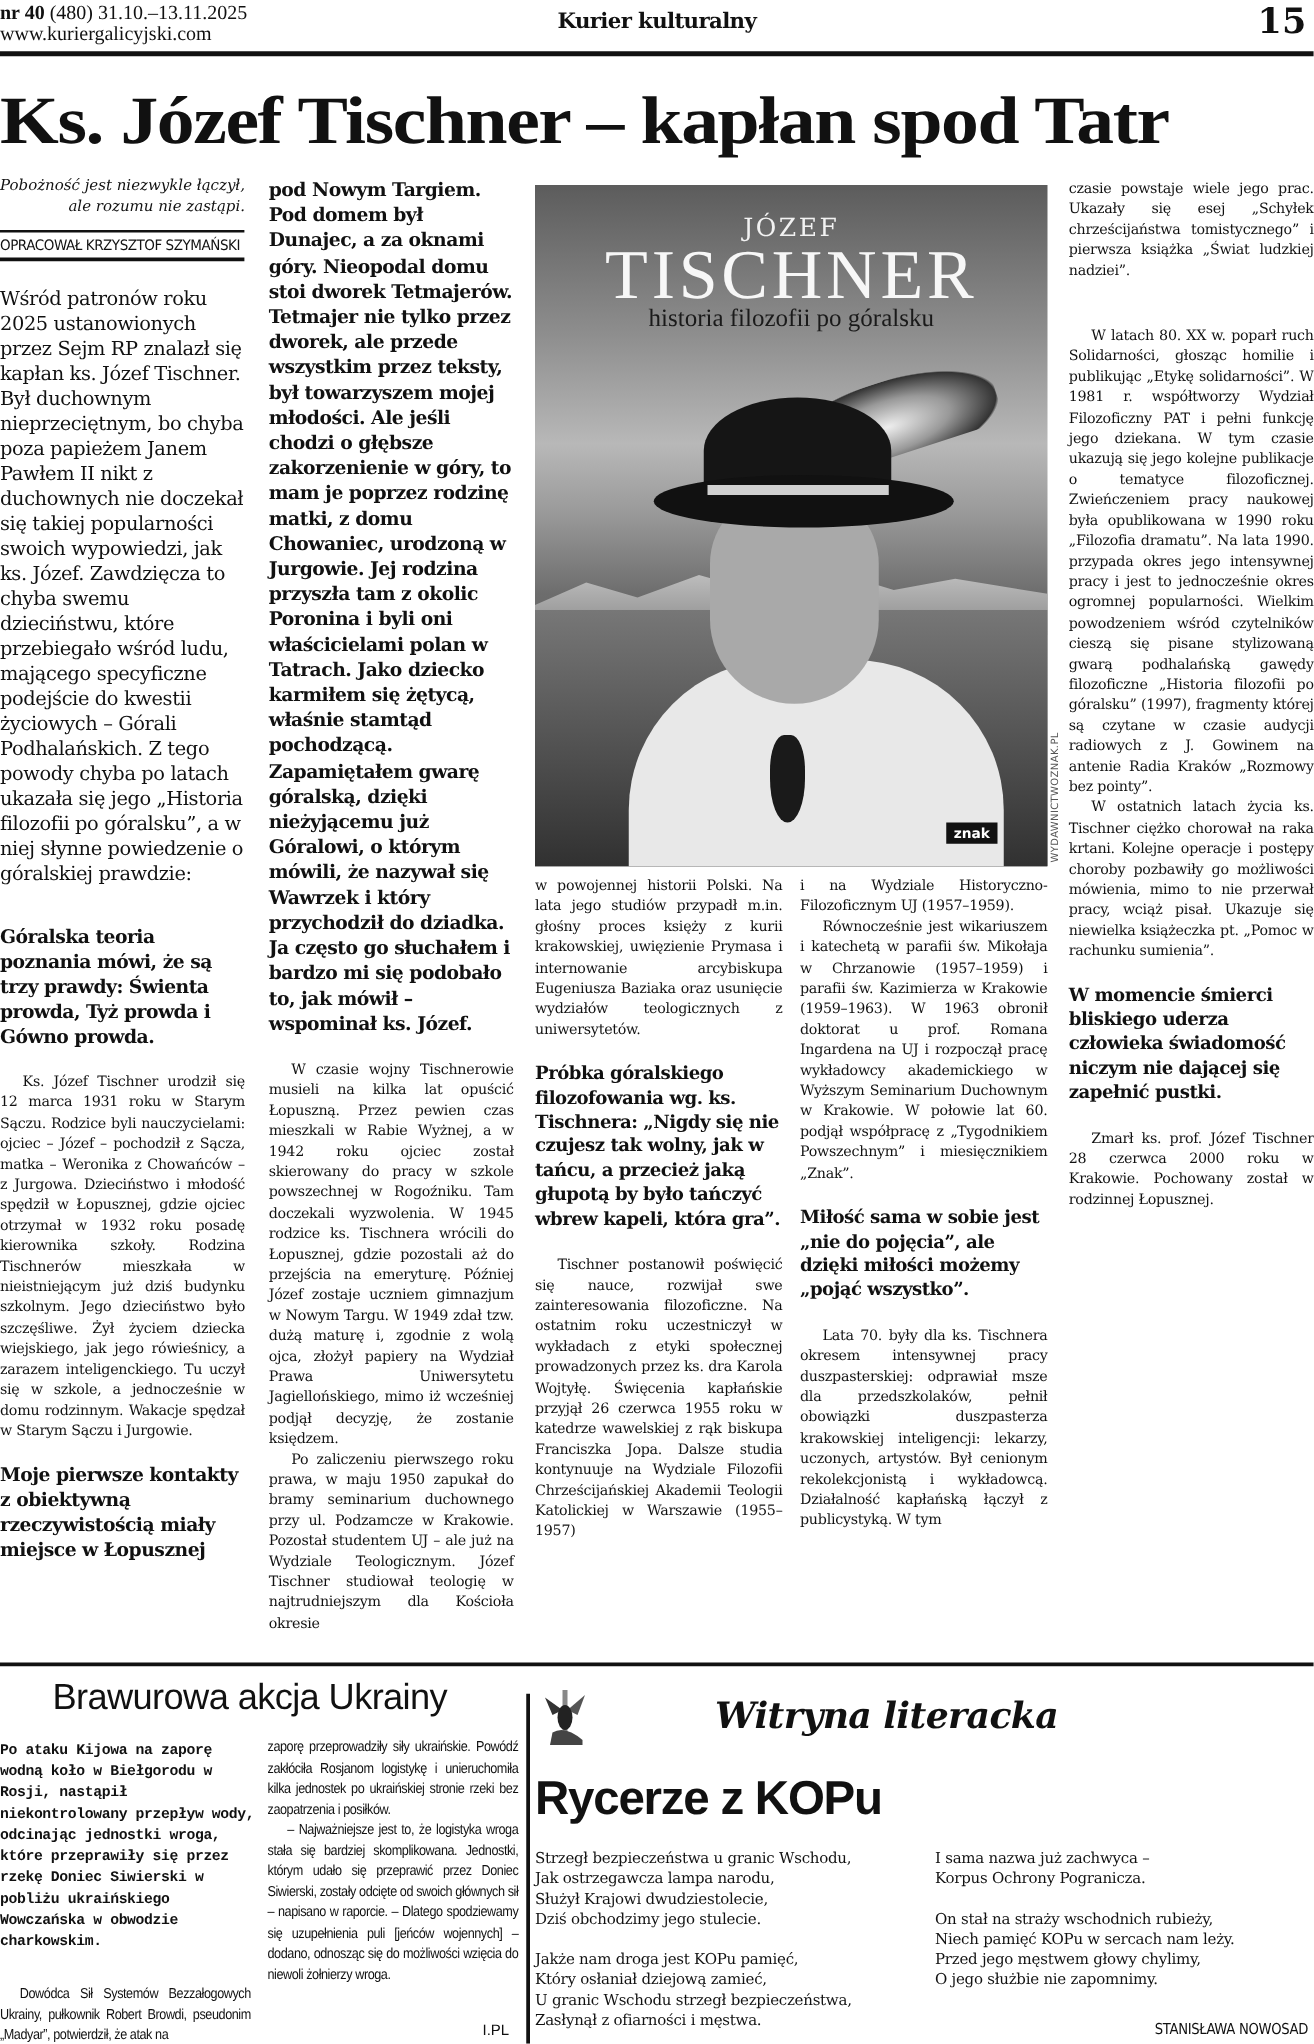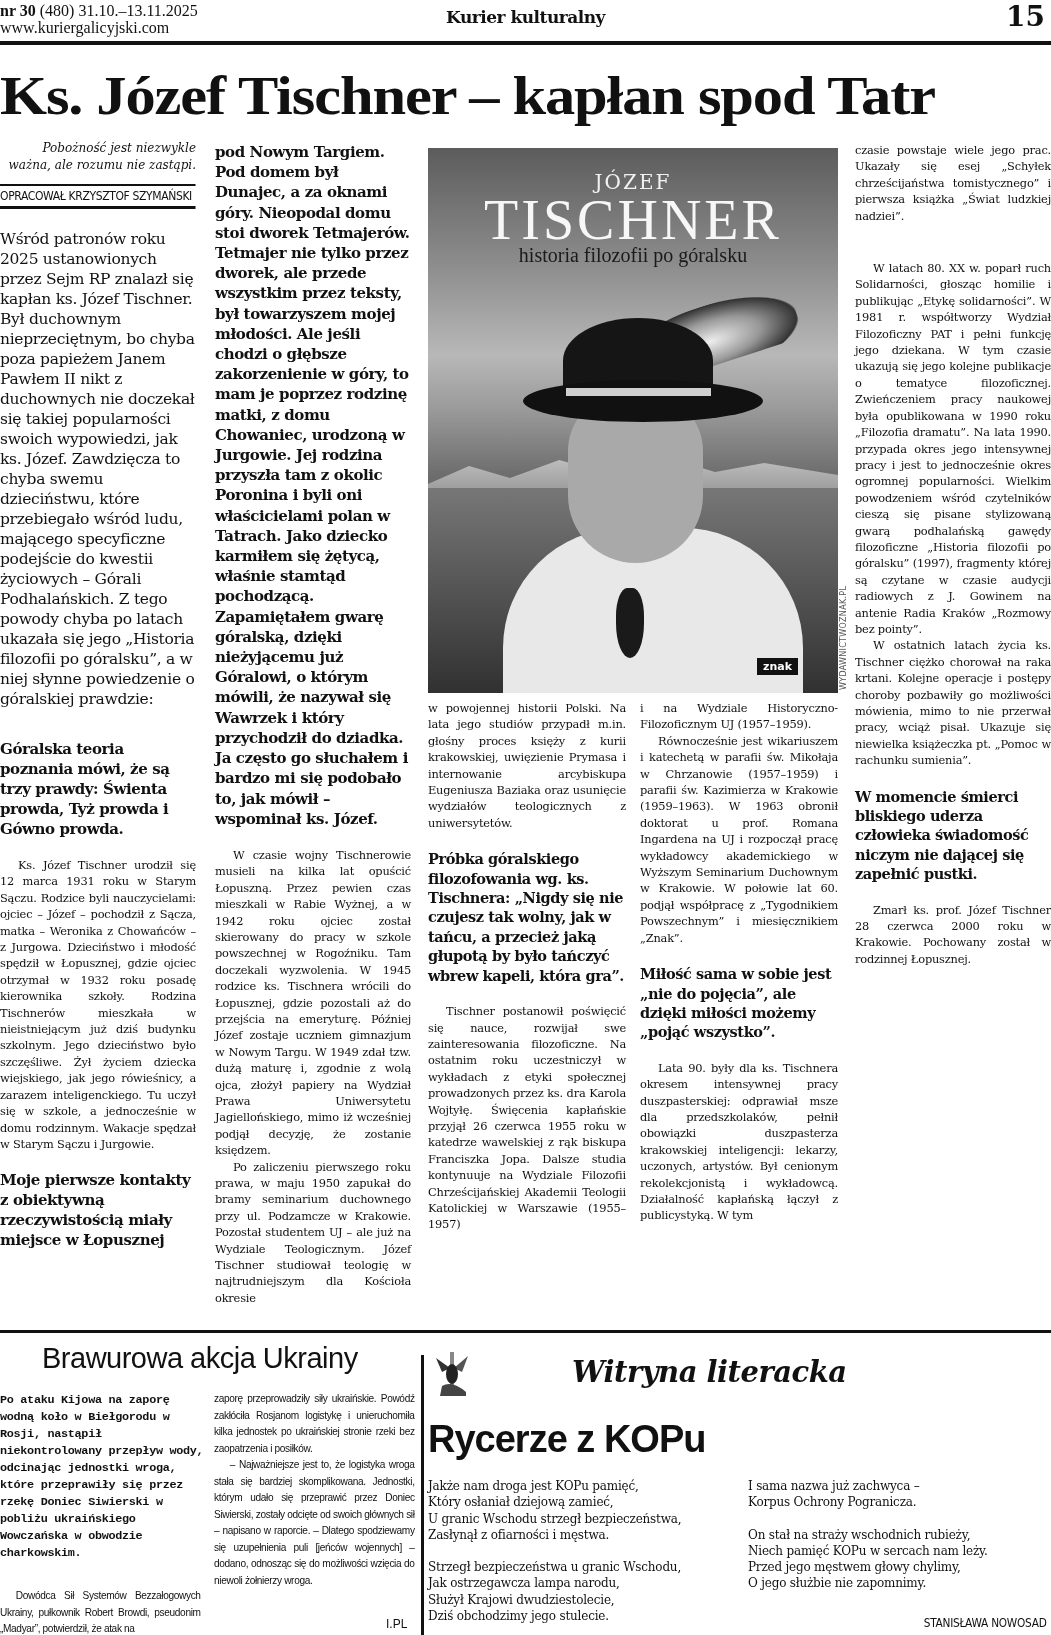--- a/index.html
+++ b/index.html
@@ -59,31 +59,31 @@
   .poem-col { font-family: "DejaVu Serif", serif; font-size: 12px; line-height: 16.3px; letter-spacing: -0.2px; }
   .poem-col .stanza { margin-bottom: 16px; }
   .poem-a { left: 428px; top: 1478px; width: 310px; }
   .poem-b { left: 748px; top: 1478px; width: 300px; }
   .poem-sign { right: 4px; top: 1616px; font-family: "DejaVu Sans", sans-serif; font-size: 12px; letter-spacing: -0.3px; transform: scaleX(0.88); transform-origin: right; }
 </style>
 </head>
 <body>
 
 <div class="abs mast-left">
-  <div><b>nr 30</b> <span>(480) 31.10.–13.11.2025</span></div>
+  <div><b>nr 40</b> <span>(480) 31.10.–13.11.2025</span></div>
   <div>www.kuriergalicyjski.com</div>
 </div>
 <div class="abs mast-center">Kurier kulturalny</div>
 <div class="abs mast-page">15</div>
 <div class="abs mast-rule"></div>
 
 <h1 class="abs headline" style="margin:0">Ks. Józef Tischner – kapłan spod Tatr</h1>
 
 <div class="col c1">
-  <p class="quote">Pobożność jest niezwykle ważna, ale rozumu nie zastąpi.</p>
+  <p class="quote">Pobożność jest niezwykle łączył, ale rozumu nie zastąpi.</p>
   <div class="byline">OPRACOWAŁ KRZYSZTOF SZYMAŃSKI</div>
   <div class="lead">Wśród patronów roku 2025 ustanowionych przez Sejm RP znalazł się kapłan ks. Józef Tischner. Był duchownym nieprzeciętnym, bo chyba poza papieżem Janem Pawłem II nikt z duchownych nie doczekał się takiej popularności swoich wypowiedzi, jak ks. Józef. Zawdzięcza to chyba swemu dzieciństwu, które przebiegało wśród ludu, mającego specyficzne podejście do kwestii życiowych – Górali Podhalańskich. Z tego powody chyba po latach ukazała się jego „Historia filozofii po góralsku”, a w niej słynne powiedzenie o góralskiej prawdzie:</div>
   <div style="height:30px"></div>
   <p class="pull" style="font-size:15px;line-height:20px">Góralska teoria poznania mówi, że są trzy prawdy: Świenta prowda, Tyż prowda i Gówno prowda.</p>
   <div class="gap"></div>
   <div class="body">
       <p>Ks. Józef Tischner urodził się 12 marca 1931 roku w Starym Sączu. Rodzice byli nauczycielami: ojciec – Józef – pochodził z Sącza, matka – Weronika z Chowańców – z Jurgowa. Dzieciństwo i młodość spędził w Łopusznej, gdzie ojciec otrzymał w 1932 roku posadę kierownika szkoły. Rodzina Tischnerów mieszkała w nieistniejącym już dziś budynku szkolnym. Jego dzieciństwo było szczęśliwe. Żył życiem dziecka wiejskiego, jak jego rówieśnicy, a zarazem inteligenckiego. Tu uczył się w szkole, a jednocześnie w domu rodzinnym. Wakacje spędzał w Starym Sączu i Jurgowie.</p>
     </div>
   <div class="gap"></div>
   <p class="pull" style="font-size:15px;line-height:20px">Moje pierwsze kontakty z obiektywną rzeczywistością miały miejsce w Łopusznej</p>
@@ -129,21 +129,21 @@
 
 <div class="col c4" style="top:700px">
   <div class="body">
     <p style="text-indent:0">i na Wydziale Historyczno-Filozoficznym UJ (1957–1959).</p>
     <p>Równocześnie jest wikariuszem i katechetą w parafii św. Mikołaja w Chrzanowie (1957–1959) i parafii św. Kazimierza w Krakowie (1959–1963). W 1963 obronił doktorat u prof. Romana Ingardena na UJ i rozpoczął pracę wykładowcy akademickiego w Wyższym Seminarium Duchownym w Krakowie. W połowie lat 60. podjął współpracę z „Tygodnikiem Powszechnym” i miesięcznikiem „Znak”.</p>
   </div>
   <div class="gap"></div>
   <p class="pull">Miłość sama w sobie jest „nie do pojęcia”, ale dzięki miłości możemy „pojąć wszystko”.</p>
   <div class="gap"></div>
   <div class="body">
-      <p>Lata 90. były dla ks. Tischnera okresem intensywnej pracy duszpasterskiej: odprawiał msze dla przedszkolaków, pełnił obowiązki duszpasterza krakowskiej inteligencji: lekarzy, uczonych, artystów. Był cenionym rekolekcjonistą i wykładowcą. Działalność kapłańską łączył z publicystyką. W tym</p>
+      <p>Lata 70. były dla ks. Tischnera okresem intensywnej pracy duszpasterskiej: odprawiał msze dla przedszkolaków, pełnił obowiązki duszpasterza krakowskiej inteligencji: lekarzy, uczonych, artystów. Był cenionym rekolekcjonistą i wykładowcą. Działalność kapłańską łączył z publicystyką. W tym</p>
     </div>
 </div>
 
 <div class="col c5" style="top:142px">
   <div class="body">
       <p style="text-indent:0">czasie powstaje wiele jego prac. Ukazały się esej „Schyłek chrześcijaństwa tomistycznego” i pierwsza książka „Świat ludzkiej nadziei”.</p>
     </div>
   <div class="gap"></div>
   <div class="gap"></div>
   <div class="body">
@@ -182,31 +182,31 @@
     <path d="M36 4 L22 16 L30 20 Z" fill="#555"></path>
     <ellipse cx="20" cy="22" rx="6" ry="10" fill="#222"></ellipse>
     <path d="M10 34 Q20 28 34 40 L34 44 L8 44 Z" fill="#444"></path>
   </svg>
 </div>
 <div class="abs witryna">Witryna literacka</div>
 <h2 class="abs poem-title" style="margin:0">Rycerze z KOPu</h2>
 
 <div class="abs poem-col poem-a">
   <div class="stanza">
+    <div>Strzegł bezpieczeństwa u granic Wschodu,</div>
+    <div>Jak ostrzegawcza lampa narodu,</div>
+    <div>Służył Krajowi dwudziestolecie,</div>
+    <div>Dziś obchodzimy jego stulecie.</div>
+  </div>
+  <div class="stanza">
     <div>Jakże nam droga jest KOPu pamięć,</div>
     <div>Który osłaniał dziejową zamieć,</div>
     <div>U granic Wschodu strzegł bezpieczeństwa,</div>
     <div>Zasłynął z ofiarności i męstwa.</div>
   </div>
-  <div class="stanza">
-    <div>Strzegł bezpieczeństwa u granic Wschodu,</div>
-    <div>Jak ostrzegawcza lampa narodu,</div>
-    <div>Służył Krajowi dwudziestolecie,</div>
-    <div>Dziś obchodzimy jego stulecie.</div>
-  </div>
 </div>
 <div class="abs poem-col poem-b">
   <div class="stanza">
     <div>I sama nazwa już zachwyca –</div>
     <div>Korpus Ochrony Pogranicza.</div>
   </div>
   <div class="stanza">
     <div>On stał na straży wschodnich rubieży,</div>
     <div>Niech pamięć KOPu w sercach nam leży.</div>
     <div>Przed jego męstwem głowy chylimy,</div>

